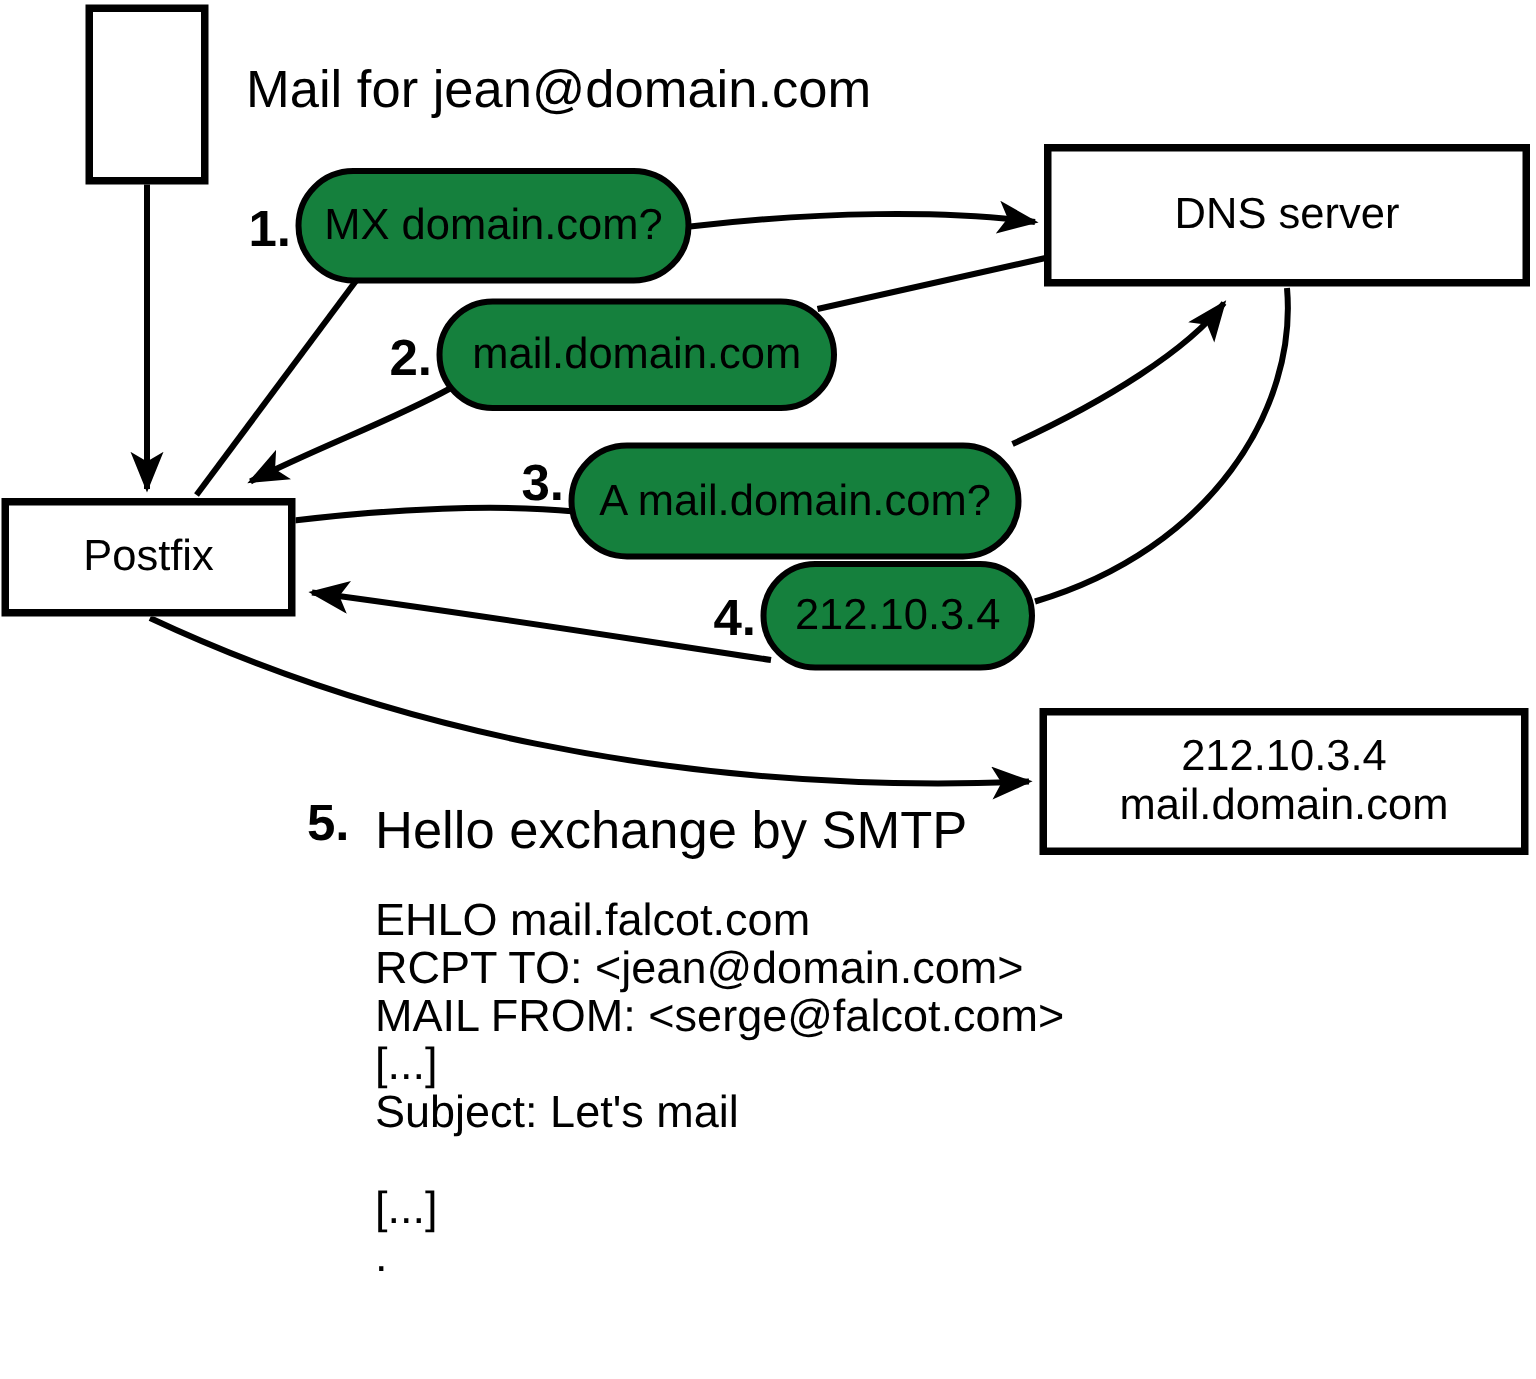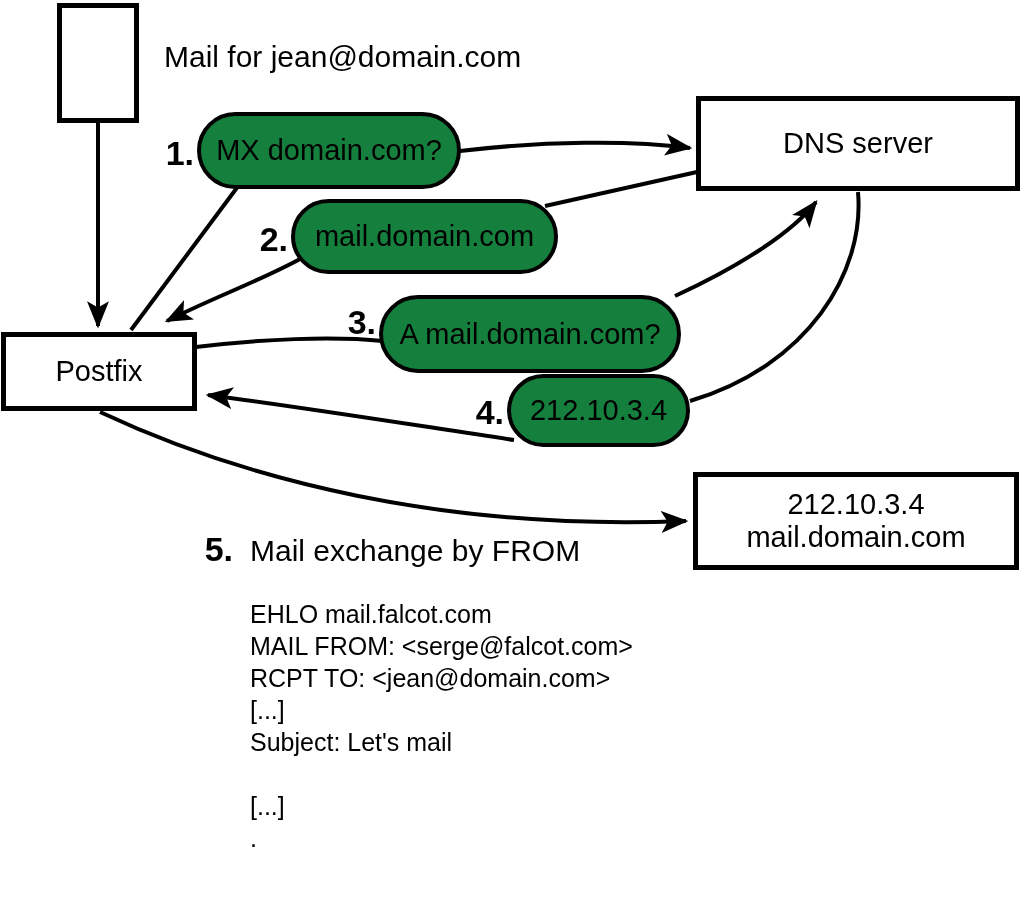--- a/index.html
+++ b/index.html
@@ -16,22 +16,22 @@
   .node.twoline{flex-direction:column;line-height:33px;}
   .pill{
     position:absolute;background:#15803d;border:4px solid #000;border-radius:45px;
     box-sizing:border-box;display:flex;align-items:center;justify-content:center;
     font-size:29px;white-space:nowrap;
   }
   .step-num{
     position:absolute;font-weight:bold;font-size:34px;line-height:1;
     text-align:right;white-space:nowrap;
   }
-  .plain{position:absolute;font-size:30px;line-height:1;white-space:nowrap;}
-  .smtp{position:absolute;left:250px;top:598px;font-size:25px;}
+  .plain{position:absolute;font-size:35px;line-height:1;white-space:nowrap;}
+  .smtp{position:absolute;left:250px;top:598px;font-size:30px;}
   .smtp-line{height:32px;line-height:32px;white-space:pre;}
 </style>
 </head>
 <body>
 
 <div class="canvas">
 
   <svg class="connectors" width="1024" height="919" viewBox="0 0 1024 919">
     <defs>
       <marker id="arrowhead" markerWidth="7.2" markerHeight="6" refX="6.2" refY="2.75" orient="auto" markerUnits="strokeWidth">
@@ -83,26 +83,26 @@
   <div class="pill" style="left:379px;top:295px;width:302px;height:78px;">
     <span>A mail.domain.com?</span>
   </div>
 
   <div class="step-num" style="left:460px;top:395px;width:44px;">4.</div>
   <div class="pill" style="left:507px;top:374px;width:183px;height:73px;">
     <span>212.10.3.4</span>
   </div>
 
   <div class="step-num" style="left:195px;top:532px;width:38px;">5.</div>
-  <div class="plain" style="left:250px;top:536px;">Mail exchange by FROM</div>
+  <div class="plain" style="left:250px;top:536px;">Hello exchange by SMTP</div>
 
   <div class="smtp">
     <div class="smtp-line">EHLO mail.falcot.com</div>
+    <div class="smtp-line">RCPT TO: &lt;jean@domain.com&gt;</div>
     <div class="smtp-line">MAIL FROM: &lt;serge@falcot.com&gt;</div>
-    <div class="smtp-line">RCPT TO: &lt;jean@domain.com&gt;</div>
     <div class="smtp-line">[...]</div>
     <div class="smtp-line">Subject: Let's mail</div>
     <div class="smtp-line"></div>
     <div class="smtp-line">[...]</div>
     <div class="smtp-line">.</div>
   </div>
 
 </div>
 
 </body></html>

